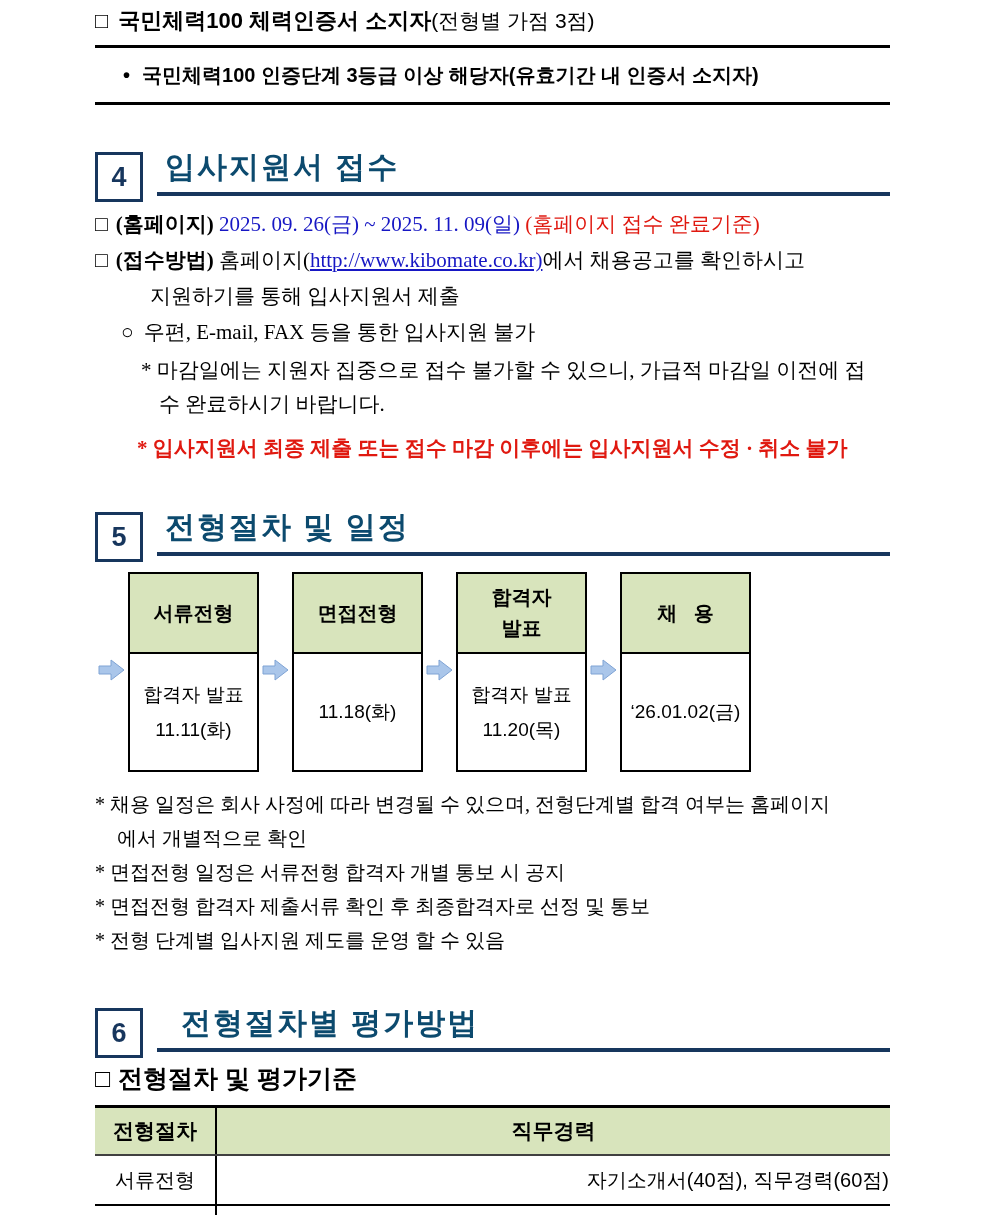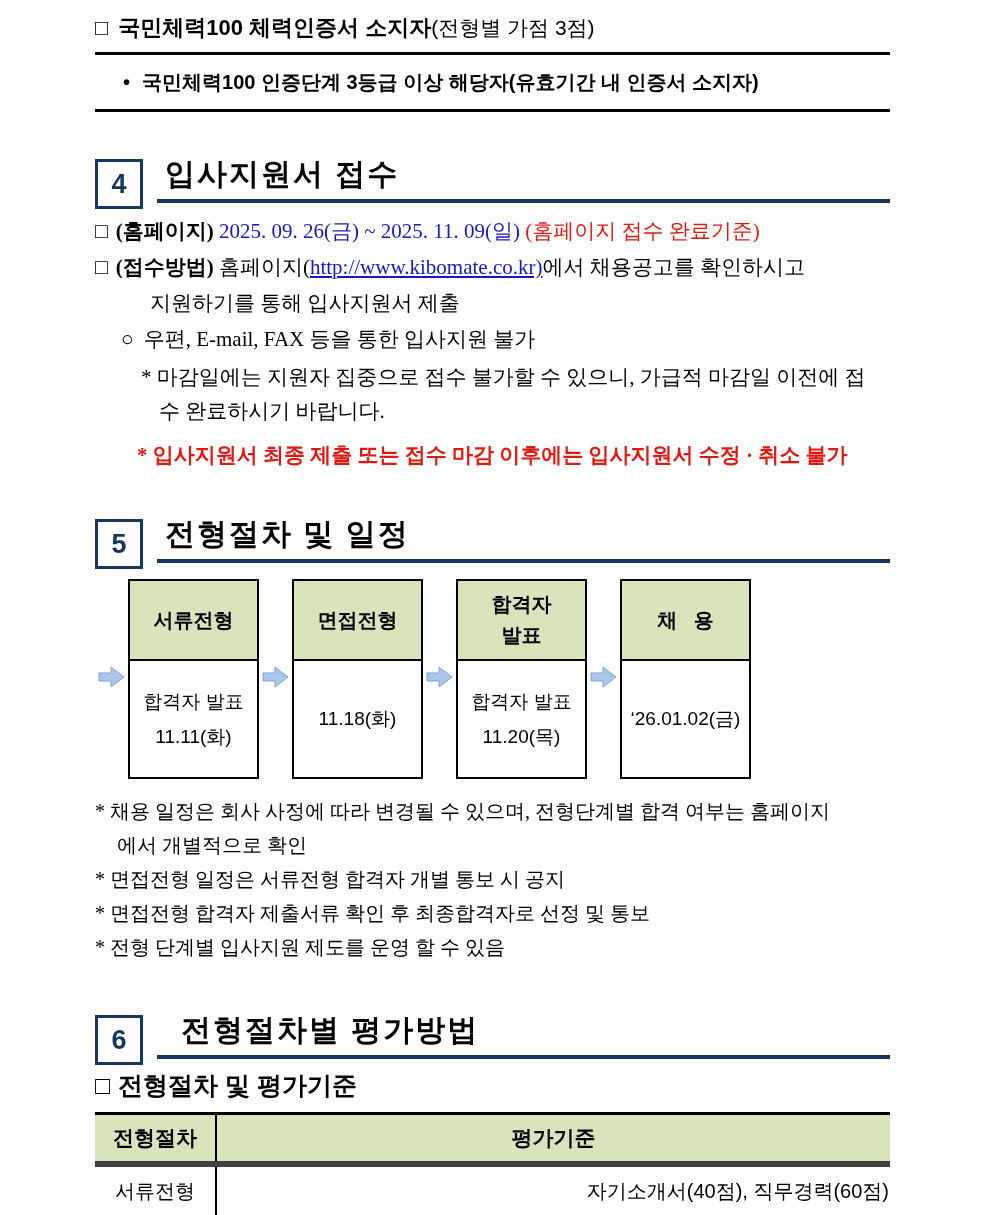--- a/index.html
+++ b/index.html
@@ -2,21 +2,21 @@
 <html style="--navy: #17365d; --blue: #1717c4; --red: #e01910; --green: #d8e4bc; --arrow-fill: #aac6ea; --arrow-stroke: #7fa3d4;"><head>
 <meta charset="utf-8">
 <style>
   :root{
     --navy:#17365d; --blue:#1717c4; --red:#e01910;
     --green:#d8e4bc; --arrow-fill:#aac6ea; --arrow-stroke:#7fa3d4;
   }
   html,body{margin:0;padding:0;background:#fff;}
   .page{
     width:992px;height:1215px;box-sizing:border-box;background:#fff;
-    padding:13px 102px 0 95px;position:relative;overflow:hidden;
+    padding:6px 102px 0 95px;position:relative;overflow:hidden;
     font-family:"Liberation Serif","DejaVu Serif",serif;color:#000;
   }
 
   
   .chk-line{font-family:"Liberation Sans","DejaVu Sans",sans-serif;font-size:22px;font-weight:700;line-height:30px;}
   .chk-line .chkbox{font-weight:400;margin-right:10px;}
   .chk-line .paren{font-weight:400;font-size:21px;}
   .rule{border:none;border-top:3px solid #000;margin:0;}
   .rule-1{margin-top:9px;}
   .bullet-line{font-family:"Liberation Sans","DejaVu Sans",sans-serif;font-weight:700;font-size:20px;margin:14px 0 13px 28px;}
@@ -26,21 +26,21 @@
   .sec-header{display:flex;align-items:flex-end;}
   .sec4{margin-top:42px;}
   .sec5{margin-top:44px;}
   .sec6{margin-top:46px;}
   .num-box{
     flex:none;width:42px;height:44px;border:3px solid var(--navy);background:#fff;
     display:flex;align-items:center;justify-content:center;margin-bottom:-6px;
     font-family:"Liberation Sans","DejaVu Sans",sans-serif;font-weight:700;font-size:27px;color:var(--navy);
   }
   .sec-title-wrap{flex:1;margin-left:14px;border-bottom:4px solid var(--navy);padding:0 0 4px 8px;}
-  .sec-title{font-family:"Liberation Sans","DejaVu Sans",sans-serif;font-weight:700;font-size:30px;letter-spacing:2px;color:#000000;}
+  .sec-title{font-family:"Liberation Sans","DejaVu Sans",sans-serif;font-weight:700;font-size:30px;letter-spacing:2px;color:#0c4a6e;}
   .sec6 .sec-title-wrap{padding-left:24px;}
 
   
   .doc-line{font-size:21px;line-height:27px;margin-top:9px;}
   .first-line{margin-top:15px;}
   .doc-line .chkbox{margin-right:8px;}
   .b{font-weight:700;}
   .blue{color:var(--blue);text-align:right;}
   .red{color:var(--red);}
   .url{color:var(--blue);text-decoration:underline;}
@@ -77,21 +77,21 @@
   
   .subheading{font-family:"Liberation Sans","DejaVu Sans",sans-serif;font-weight:700;font-size:25px;margin-top:12px;line-height:28px;}
   .subheading .chkbox{font-weight:400;margin-right:8px;}
   table.eval{
     width:795px;border-collapse:collapse;margin-top:13px;
     border-top:3px solid #000;border-bottom:3px solid #000;
     font-family:"Liberation Sans","DejaVu Sans",sans-serif;
   }
   table.eval th{
     background:var(--green);font-weight:700;font-size:21px;height:44px;
-    border-bottom:6px solid #404040;text-align:center;
+    border-bottom:2px solid #404040;text-align:center;
   }
   table.eval td{
     font-size:20px;height:46px;border-bottom:2px solid #000;
   }
   table.eval tr:last-child td{border-bottom:none;}
   table.eval .col1{width:118px;border-right:2px solid #000;text-align:center;}
   table.eval td.crit{padding-left:14px;text-align:right;}
 </style>
 </head>
 <body>
@@ -191,21 +191,21 @@
   </div>
 
   <div class="subheading">
     <span class="chkbox">□</span><span>전형절차 및 평가기준</span>
   </div>
 
   <table class="eval">
     <thead>
       <tr>
         <th class="col1">전형절차</th>
-        <th>평가기준</th>
+        <th>직무경력</th>
       </tr>
     </thead>
     <tbody>
       <tr>
         <td class="col1">서류전형</td>
         <td class="crit">자기소개서(40점), 직무경력(60점)</td>
       </tr>
       <tr>
         <td class="col1">면접전형</td>
         <td class="crit">직업윤리(25점), 직무능력(25점), 의사소통능력(25점), 조직적합성(25점)</td>

